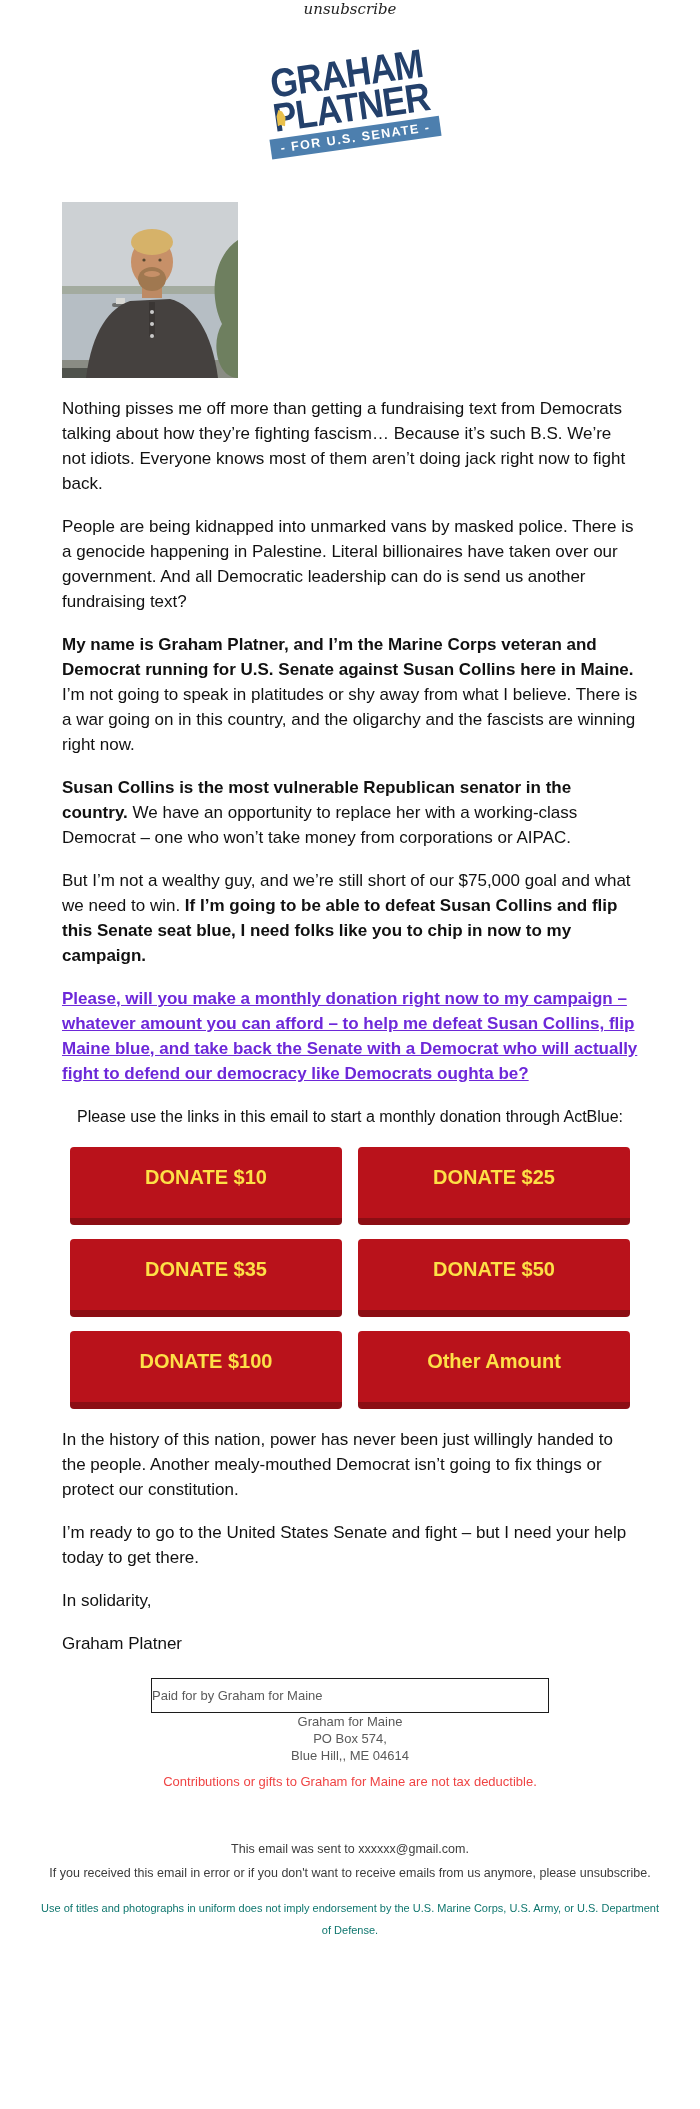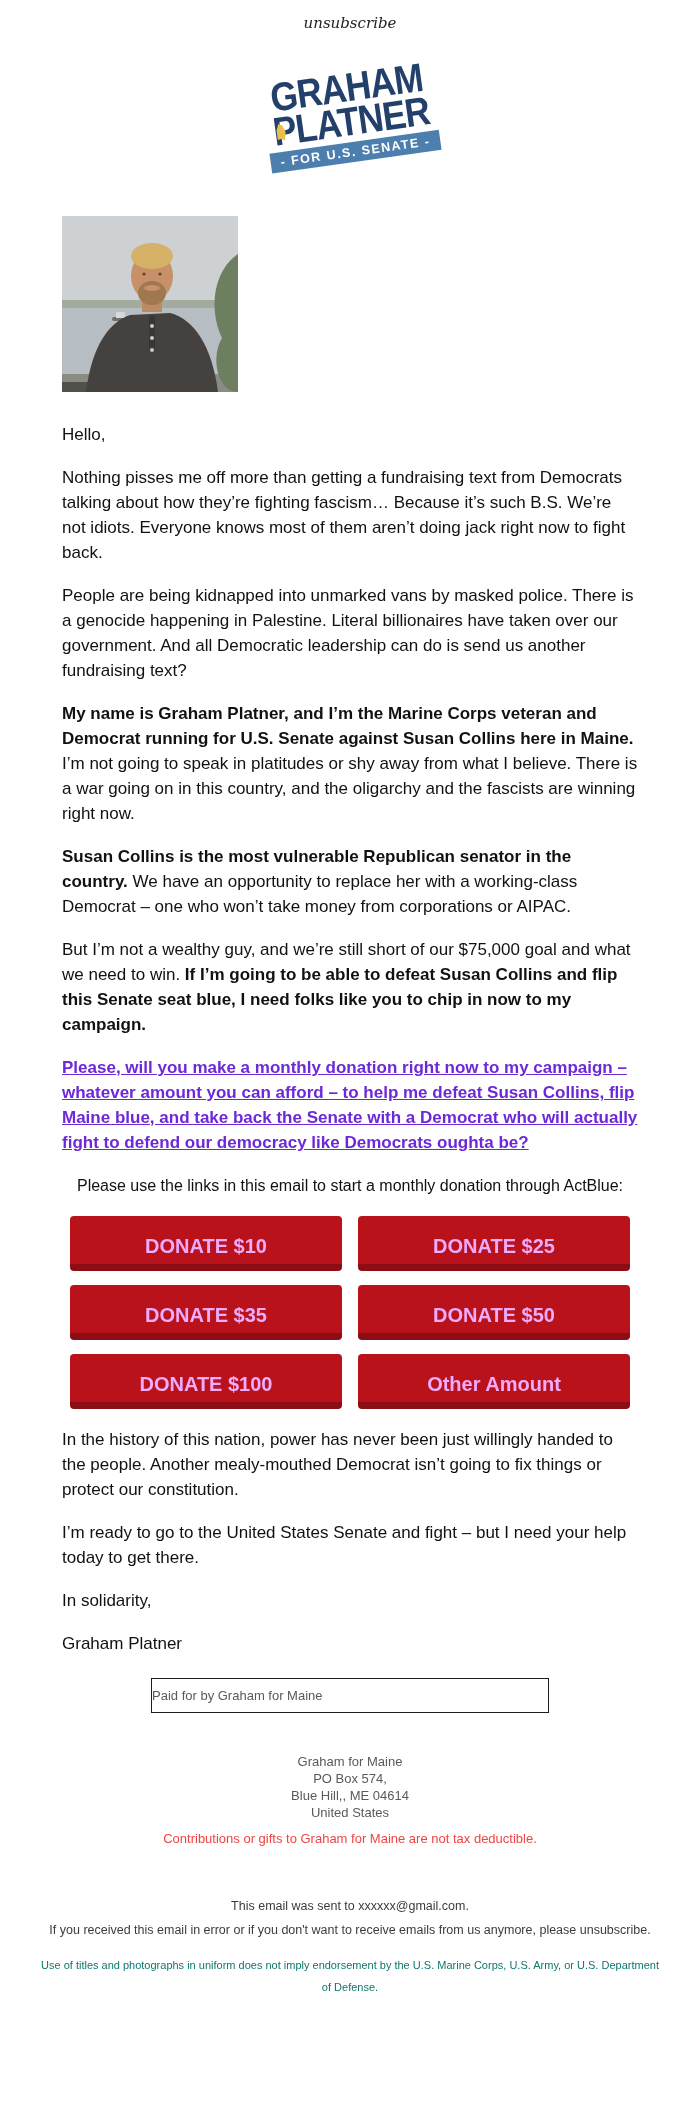--- a/index.html
+++ b/index.html
@@ -1,41 +1,41 @@
 <!DOCTYPE html>
 <html><head>
 <meta charset="utf-8">
 <style>
   html,body{margin:0;padding:0;background:#ffffff;}
   body{width:700px;font-family:"Liberation Sans",sans-serif;color:#111;}
-  .page{width:700px;height:2109px;overflow:hidden;box-sizing:border-box;padding-top:14px;background:#fff;}
+  .page{width:700px;height:2109px;overflow:hidden;box-sizing:border-box;background:#fff;}
 
   .unsub-top{text-align:center;font-family:"DejaVu Serif",serif;font-style:italic;font-size:15px;color:#222;}
 
   .logo-area{margin-top:30px;text-align:center;height:118px;}
   .logo-rot{display:inline-block;transform:rotate(-8deg);margin-top:8px;}
   .logo-line{position:relative;font-weight:bold;font-size:40px;line-height:34px;letter-spacing:-1px;color:#23406b;transform:scaleX(0.88);}
   .maine-shape{position:absolute;left:1px;top:9px;}
   .logo-banner{display:inline-block;background:#4d7fae;color:#fff;font-weight:bold;font-size:12.5px;letter-spacing:1.5px;padding:3px 10px;margin-top:4px;}
 
   .content{width:600px;margin:0 auto;padding:0 12px;box-sizing:border-box;}
 
   .photo{display:block;margin-top:36px;width:176px;height:176px;}
 
   .letter p{font-size:17px;line-height:25px;margin:18px 0 0 0;}
   .letter .bold{font-weight:bold;}
   .link-para a{color:#6d28d9;font-weight:bold;text-decoration:underline;}
   .actblue-note{text-align:center;font-size:16px !important;}
 
   .btn-grid{width:560px;margin:18px auto 0;display:grid;grid-template-columns:1fr 1fr;gap:14px 16px;}
-  .donate-btn{display:block;box-sizing:border-box;height:55px;background:#b9121b;border-bottom:7px solid #8c0e14;border-radius:4px;color:#f0abfc;font-weight:bold;font-size:20px;line-height:60px;text-align:center;text-decoration:none;cursor:pointer;}
+  .donate-btn{display:block;box-sizing:border-box;height:78px;background:#b9121b;border-bottom:7px solid #8c0e14;border-radius:4px;color:#fde047;font-weight:bold;font-size:20px;line-height:60px;text-align:center;text-decoration:none;cursor:pointer;}
 
   .paid-box{width:398px;margin:22px auto 0;border:1px solid #1c1c1c;text-align:left;font-size:13px;color:#5a5a5a;padding:9px 0;box-sizing:border-box;}
 
-  .addr{margin-top:40px;text-align:center;font-size:13px;line-height:17px;color:#5a5a5a;}
+  .addr{text-align:center;font-size:13px;line-height:17px;color:#5a5a5a;}
   .tax-note{margin-top:10px;text-align:center;font-size:13px;color:#ef4444;}
 
   .legal-1{margin-top:48px;text-align:center;font-size:12.5px;line-height:24px;color:#3c3c3c;}
   .legal-2{margin-top:12px;text-align:center;font-size:11px;line-height:22px;color:#0f766e;width:620px;margin-left:auto;margin-right:auto;}
   .legal-1 .inline-link,.legal-2 .inline-link{color:#3c3c3c;text-decoration:none;}
 </style>
 </head>
 <body>
 
 <div class="page">
@@ -74,21 +74,20 @@
       <ellipse cx="90" cy="72" rx="8" ry="3" fill="#c79068"></ellipse>
       <circle cx="82" cy="58" r="1.6" fill="#55462f"></circle>
       <circle cx="98" cy="58" r="1.6" fill="#55462f"></circle>
       <rect x="87" y="100" width="6" height="34" fill="#3a3634"></rect>
       <circle cx="90" cy="110" r="2" fill="#c9c9c9"></circle>
       <circle cx="90" cy="122" r="2" fill="#c9c9c9"></circle>
       <circle cx="90" cy="134" r="2" fill="#c9c9c9"></circle>
     </svg>
 
     <div class="letter">
-      <p style="margin-top:30px;">Hello,</p>
 
       <p>Nothing pisses me off more than getting a fundraising text from Democrats talking about how they’re fighting fascism… Because it’s such B.S. We’re not idiots. Everyone knows most of them aren’t doing jack right now to fight back.</p>
 
       <p>People are being kidnapped into unmarked vans by masked police. There is a genocide happening in Palestine. Literal billionaires have taken over our government. And all Democratic leadership can do is send us another fundraising text?</p>
 
       <p><span class="bold">My name is Graham Platner, and I’m the Marine Corps veteran and Democrat running for U.S. Senate against Susan Collins here in Maine.</span><span> I’m not going to speak in platitudes or shy away from what I believe. There is a war going on in this country, and the oligarchy and the fascists are winning right now.</span></p>
 
       <p><span class="bold">Susan Collins is the most vulnerable Republican senator in the country.</span><span> We have an opportunity to replace her with a working-class Democrat – one who won’t take money from corporations or AIPAC.</span></p>
 
       <p><span>But I’m not a wealthy guy, and we’re still short of our $75,000 goal and what we need to win. </span><span class="bold">If I’m going to be able to defeat Susan Collins and flip this Senate seat blue, I need folks like you to chip in now to my campaign.</span></p>
@@ -115,21 +114,20 @@
       <p>Graham Platner</p>
     </div>
   </div>
 
   <div class="paid-box">Paid for by Graham for Maine</div>
 
   <div class="addr">
     <div>Graham for Maine</div>
     <div>PO Box 574,</div>
     <div>Blue Hill,, ME 04614</div>
-    <div>United States</div>
   </div>
 
   <div class="tax-note">Contributions or gifts to Graham for Maine are not tax deductible.</div>
 
   <div class="legal-1">
     <div>This email was sent to xxxxxx@gmail.com.</div>
     <div><span>If you received this email in error or if you don't want to receive emails from us anymore, please </span><a href="#" class="inline-link">unsubscribe</a><span>.</span></div>
   </div>
 
   <div class="legal-2">Use of titles and photographs in uniform does not imply endorsement by the U.S. Marine Corps, U.S. Army, or U.S. Department of Defense.</div>

